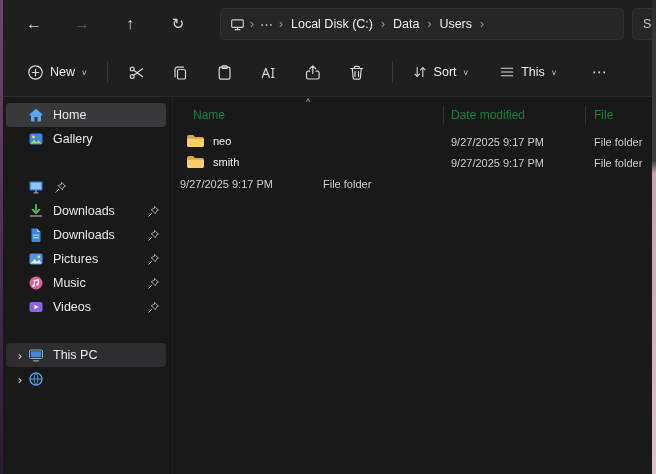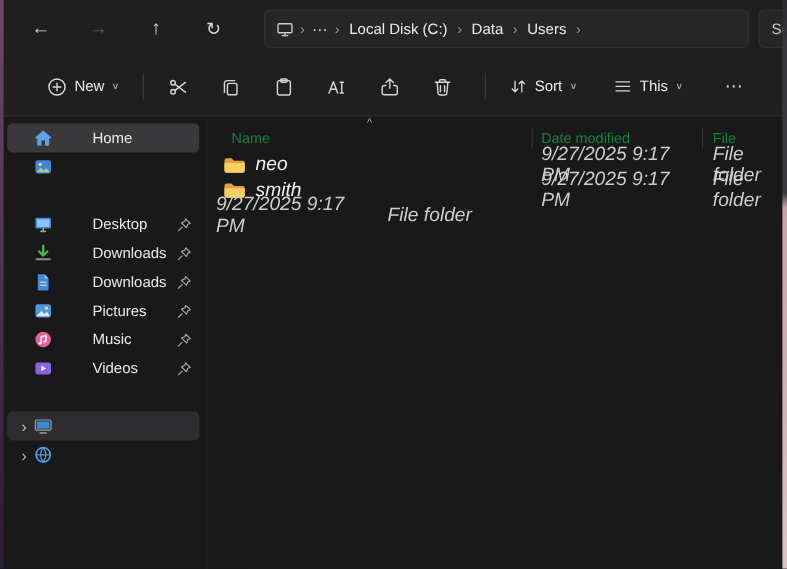--- a/index.html
+++ b/index.html
@@ -20,53 +20,53 @@
     border:1px solid #313131;border-radius:5px;display:flex;align-items:center;padding:0 6px;overflow:hidden;}
   .crumb{display:flex;align-items:center;height:24px;padding:0 7px;border-radius:3px;color:#ececec;
     font-size:12.5px;background:none;border:none;font-family:inherit;white-space:nowrap;}
   .crumb.dots{color:#d6d6d6;font-size:13px;padding:0 5px;}
   .crumb-sep{color:#9a9a9a;font-size:12px;padding:0 1px;background:none;border:none;font-family:inherit;}
   .addr-icon{display:flex;align-items:center;padding:0 4px 0 3px;}
   .searchbox{flex:none;width:84px;margin-right:-60px;height:32px;background:#262626;border:1px solid #313131;
     border-radius:5px;display:flex;align-items:center;padding-left:10px;color:#c8c8c8;font-size:12.5px;}
 
   
-  .toolbar{height:49px;display:flex;align-items:center;padding-left:30px;background:#1f1f1f;border-bottom:1px solid #2b2b2b;}
+  .toolbar{height:49px;display:flex;align-items:center;padding-left:18px;background:#1f1f1f;border-bottom:1px solid #2b2b2b;}
   .tb-btn{display:flex;align-items:center;gap:6px;height:34px;padding:0 9px;border-radius:4px;background:none;
     border:none;color:#ebebeb;font-size:12.5px;font-family:inherit;white-space:nowrap;}
   .tb-icon-btn{width:38px;height:34px;flex:none;display:flex;align-items:center;justify-content:center;
     background:none;border:none;border-radius:4px;margin-right:6px;color:#d6d6d6;font-family:inherit;}
   .tb-sep{width:1px;height:22px;background:#3a3a3a;margin:0 10px;flex:none;}
   .chev{color:#b4b4b4;font-size:9px;transform:scaleY(.85);}
   .more-btn{font-size:15px;margin-left:14px;}
   .view-gap{margin-left:12px;}
 
   
   .main{display:flex;height:377px;}
   .sidebar{width:172px;flex:none;padding-top:6px;}
   .side-item{display:flex;align-items:center;height:24px;margin:0 6px;padding:0 6px;border-radius:4px;
     color:#e9e9e9;font-size:12.5px;}
   .side-item .exp{width:16px;flex:none;color:#c0c0c0;font-size:13px;text-align:center;line-height:1;}
   .side-item .sicon{width:16px;height:16px;flex:none;display:flex;align-items:center;justify-content:center;margin-right:9px;}
-  .side-item .slabel{flex:1;white-space:nowrap;overflow:hidden;margin-left:24px;}
+  .side-item .slabel{flex:1;white-space:nowrap;overflow:hidden;}
   .side-item .pin{width:14px;flex:none;display:flex;align-items:center;justify-content:center;}
   .side-item.selected{background:#39393c;}
   .side-item.subtle{background:#2d2d30;}
   .group-gap{height:24px;}
 
   
   .filearea{flex:1;position:relative;min-width:0;border-left:1px solid #222;}
   .sortcaret{position:absolute;top:0;left:125px;width:20px;text-align:center;color:#b0b0b0;font-size:9px;}
   .colhead{display:flex;height:30px;align-items:flex-end;color:#15803d;font-size:12px;position:relative;}
   .colhead .col{position:relative;height:24px;display:flex;align-items:center;}
   .col-name{width:271px;padding-left:20px;}
   .col-date{width:142px;padding-left:7px;}
   .col-type{flex:1;padding-left:8px;}
   .col-name::after,.col-date::after{content:"";position:absolute;right:0;top:3px;height:18px;width:1px;background:#333;}
-  .row{display:flex;align-items:center;height:21px;font-size:16px;color:#cdcdcd;font-style:italic;}
+  .row{display:flex;align-items:flex-end;height:21px;font-size:11px;color:#cdcdcd;}
   .cell-name{width:271px;padding-left:13px;display:flex;align-items:center;gap:8px;color:#f0f0f0;overflow:hidden;}
   .cell-date{width:142px;padding-left:7px;}
   .cell-type{flex:1;padding-left:8px;}
   svg{display:block;}
 </style>
 </head>
 <body>
 
 <div class="window">
   <div class="edge-left"></div>
@@ -208,34 +208,34 @@
 
       <div class="side-item">
         <span class="exp"></span>
         <span class="sicon">
           <svg width="16" height="16" viewBox="0 0 16 16">
             <rect x="1.5" y="2.5" width="13" height="11" rx="2" fill="#3f87d9"></rect>
             <circle cx="5.5" cy="6" r="1.4" fill="#ffd94f"></circle>
             <path d="M2.5 12.5l3.5-4 2.5 2.8 2-2.3 3 3.5z" fill="#9fd17f"></path>
           </svg>
         </span>
+        <span class="slabel">Gallery</span>
       </div>
 
       <div class="group-gap"></div>
 
       <div class="side-item">
         <span class="exp"></span>
         <span class="sicon">
           <svg width="16" height="16" viewBox="0 0 16 16">
             <rect x="1.5" y="2.5" width="13" height="9" rx="1.2" fill="#3f87d9"></rect>
             <rect x="2.8" y="3.8" width="10.4" height="6.4" fill="#8fc3ff"></rect>
             <path d="M6 13.8h4M8 11.5v2.3" stroke="#9aa0a6" stroke-width="1.3" stroke-linecap="round"></path>
           </svg>
         </span>
-        <span class="slabel">Desktop</span>
         <span class="pin">
           <svg width="13" height="13" viewBox="0 0 16 16" fill="none" stroke="#a8a8a8" stroke-width="1.2" stroke-linejoin="round" stroke-linecap="round">
             <path d="M9.5 1.8 14.2 6.5 11.8 7.3 10.3 10.8 5.2 5.7 8.7 4.2ZM5.8 10.2 2 14"></path>
           </svg>
         </span>
       </div>
 
       <div class="side-item">
         <span class="exp"></span>
         <span class="sicon">
@@ -325,20 +325,21 @@
 
       <div class="side-item subtle">
         <span class="exp">›</span>
         <span class="sicon">
           <svg width="16" height="16" viewBox="0 0 16 16">
             <rect x="1.5" y="3" width="13" height="8.5" rx="1" fill="#2b2f36" stroke="#9aa3ad" stroke-width="1"></rect>
             <rect x="2.8" y="4.2" width="10.4" height="6" fill="#3f87d9"></rect>
             <path d="M5.5 13.8h5" stroke="#9aa3ad" stroke-width="1.3" stroke-linecap="round"></path>
           </svg>
         </span>
+        <span class="slabel">This PC</span>
       </div>
 
       <div class="side-item">
         <span class="exp">›</span>
         <span class="sicon">
           <svg width="16" height="16" viewBox="0 0 16 16" fill="none" stroke="#4f9ee8" stroke-linecap="round">
             <circle cx="8" cy="8" r="6" stroke-width="1.3"></circle>
             <path d="M2 8h12M8 2a9.5 9.5 0 0 1 0 12M8 2a9.5 9.5 0 0 0 0 12" stroke-width="1"></path>
           </svg>
         </span>

